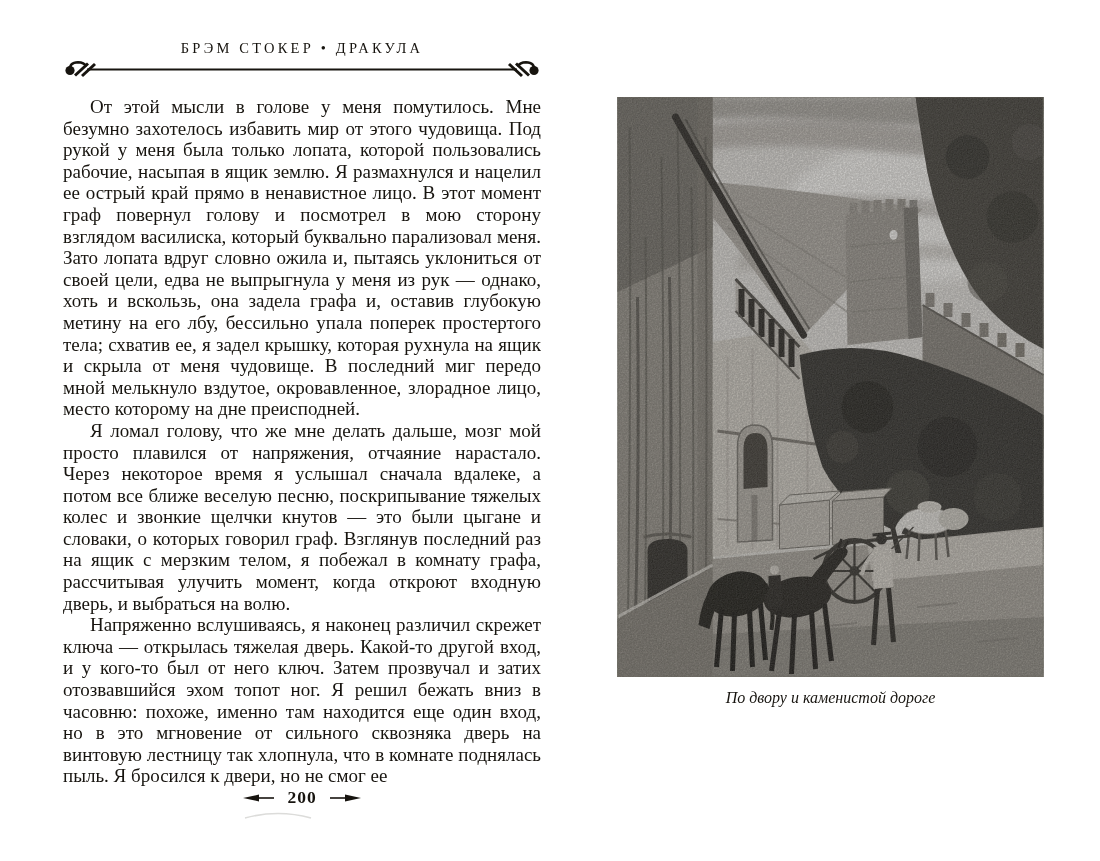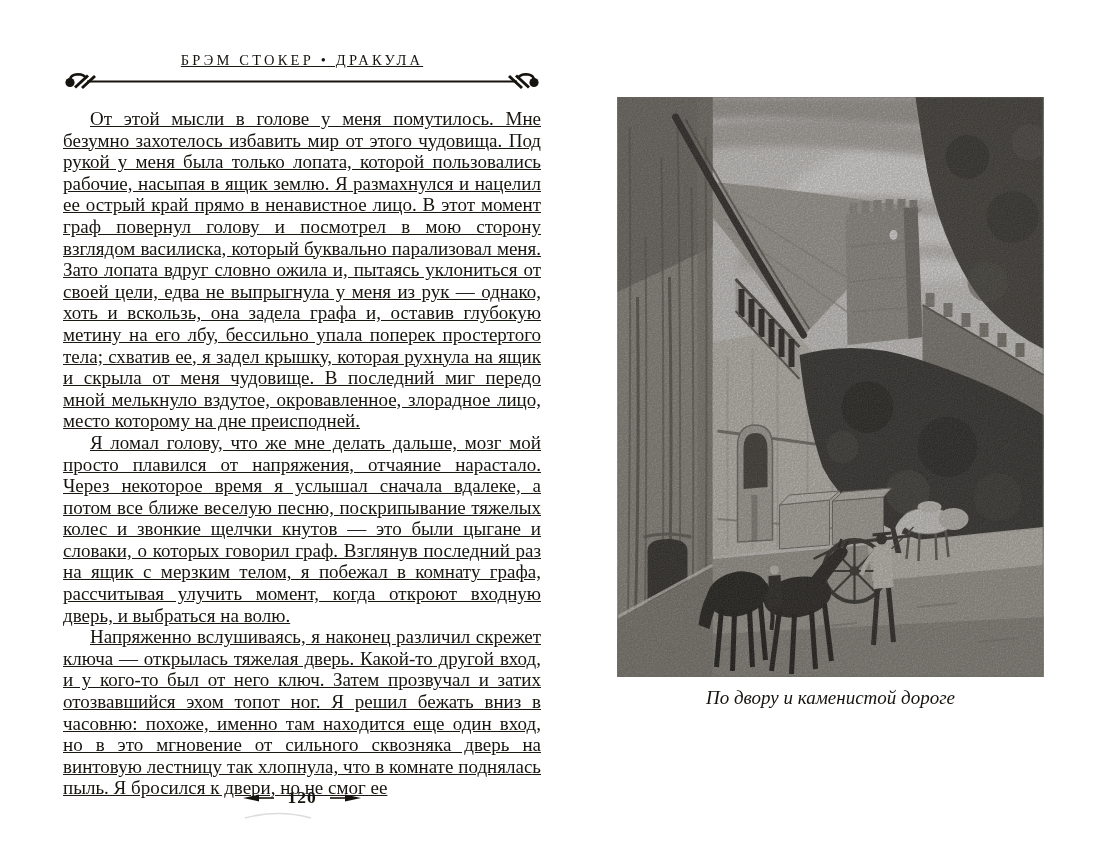--- a/index.html
+++ b/index.html
@@ -4,37 +4,37 @@
 <style>
   html,body{margin:0;padding:0;}
   body{
     width:1100px;height:861px;background:#ffffff;
     font-family:"Liberation Serif","DejaVu Serif",serif;
     color:#1b1814;overflow:hidden;
   }
   .spread{position:relative;width:1100px;height:861px;background:#ffffff;}
 
   
-  .left-page{position:absolute;left:63px;top:48px;width:478px;text-decoration:underline;}
+  .left-page{position:absolute;left:63px;top:36px;width:478px;}
   .running-header{
     text-align:center;font-size:14.5px;letter-spacing:3.2px;
     line-height:17px;margin:4px 0 0 0;color:#17140f;white-space:nowrap;
   }
   .rule-wrap{margin-top:2px;height:20px;}
   .rule-wrap svg{display:block;}
   .body-text{margin-top:17px;font-size:19px;line-height:21.6px;text-align:justify;color:#181510;}
   .body-text p{margin:0;text-indent:27px;}
 
   
   .right-page{position:absolute;left:617px;top:97px;width:427px;}
   .illustration{width:427px;height:580px;}
   .illustration svg{display:block;width:427px;height:580px;}
   .caption{
     margin-top:11px;text-align:center;font-style:italic;
-    font-size:19px;line-height:20.5px;color:#17140f;
+    font-size:16px;line-height:20.5px;color:#17140f;
   }
 
   
   .footer{
     position:absolute;left:63px;top:787px;width:478px;
     display:flex;justify-content:center;align-items:center;gap:13px;
   }
   .page-num{font-size:17.5px;font-weight:600;letter-spacing:1px;color:#17140f;}
   .arrow svg{display:block;}
   .page-curl{position:absolute;left:243px;top:806px;width:70px;height:12px;}
@@ -266,21 +266,21 @@
     </div>
   </div>
 
   <div class="footer">
     <span class="arrow">
       <svg width="32" height="10" viewBox="0 0 32 10">
         <path d="M1,5 L17,1.6 L17,8.4 Z" fill="#17140f"></path>
         <line x1="15" y1="5" x2="32" y2="5" stroke="#17140f" stroke-width="1.6"></line>
       </svg>
     </span>
-    <span class="page-num">120</span>
+    <span class="page-num">200</span>
     <span class="arrow">
       <svg width="32" height="10" viewBox="0 0 32 10">
         <path d="M31,5 L15,1.6 L15,8.4 Z" fill="#17140f"></path>
         <line x1="0" y1="5" x2="17" y2="5" stroke="#17140f" stroke-width="1.6"></line>
       </svg>
     </span>
   </div>
 
   <div class="page-curl">
     <svg width="70" height="12" viewBox="0 0 70 12">

